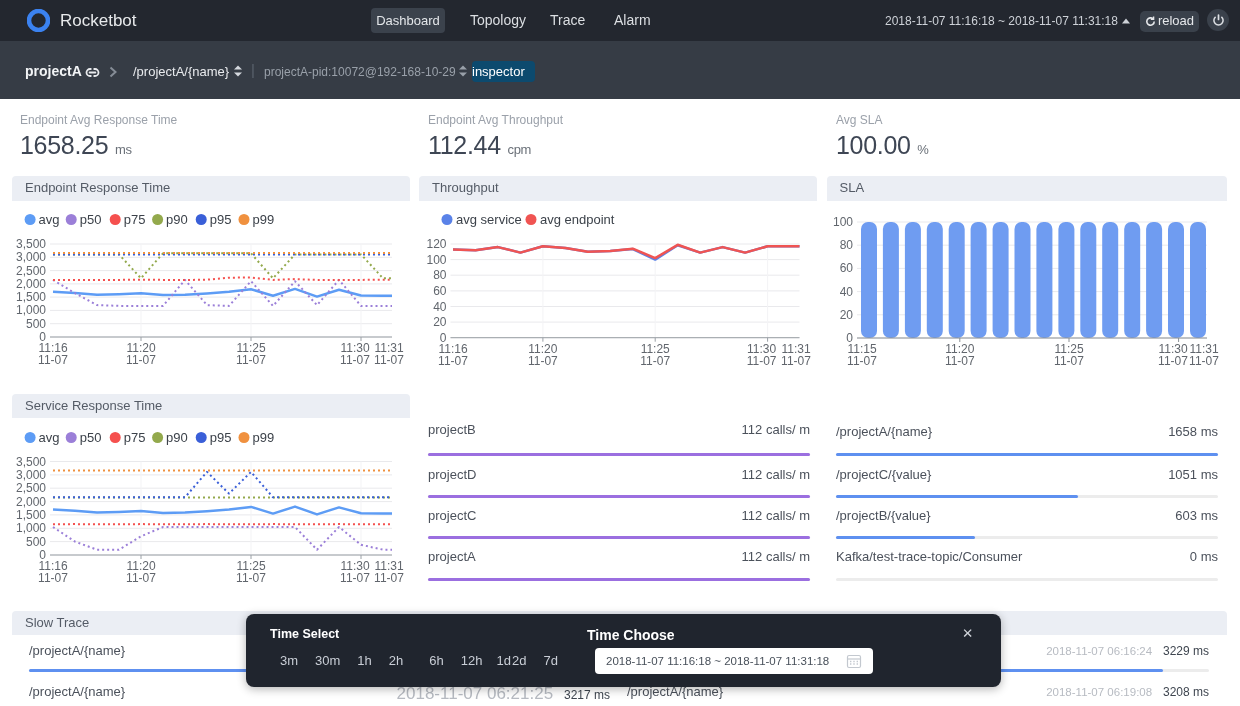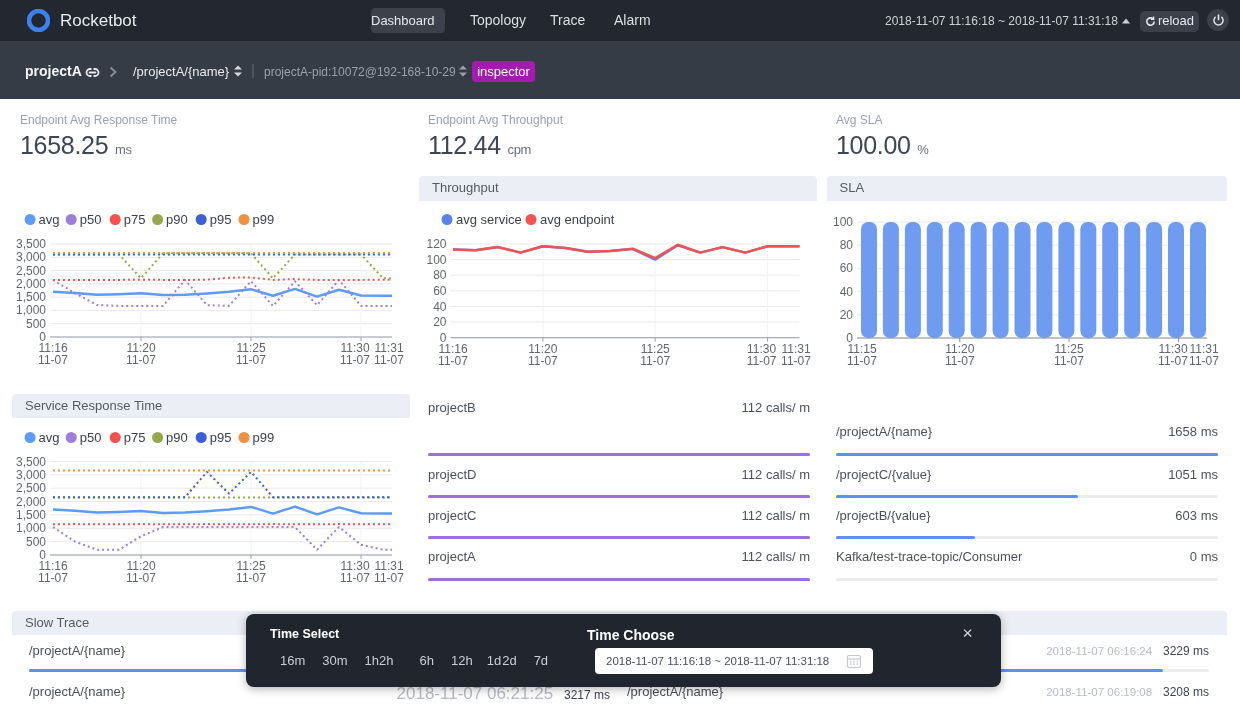--- a/index.html
+++ b/index.html
@@ -11,21 +11,21 @@
 .lname {} .lval {}
 svg text {font-family:"Liberation Sans",sans-serif}
 </style></head><body>
 <div id="page">
 
 <div class="abs" style="left:0;top:0;width:1240px;height:41px;background:#23272f">
  <svg class="abs" style="left:27px;top:9px" width="23" height="23">
         <circle cx="11.5" cy="11.5" r="9.5" fill="none" stroke="#3b82f0" stroke-width="4.6"></circle>
       </svg>
  <div class="abs" style="left:60px;top:11px;font-size:17px;color:#e8eaec">Rocketbot</div>
- <div class="abs" style="left:371px;top:8px;width:74px;height:25px;background:#3b424c;border-radius:4px;line-height:25px;font-size:13px;color:#e4e7ea">Dashboard</div>
+ <div class="abs" style="left:371px;top:8px;width:74px;height:25px;background:#3b424c;border-radius:4px;text-align:center;line-height:25px;font-size:13px;color:#e4e7ea">Dashboard</div>
  <div class="abs" style="left:470px;top:12px;font-size:14px;color:#dcdfe3">Topology</div>
  <div class="abs" style="left:550px;top:12px;font-size:14px;color:#dcdfe3">Trace</div>
  <div class="abs" style="left:614px;top:12px;font-size:14px;color:#dcdfe3">Alarm</div>
  <div class="abs" style="left:885px;top:14px;font-size:12px;color:#ced2d8">2018-11-07 11:16:18 ~ 2018-11-07 11:31:18</div>
  <svg class="abs" style="left:1121px;top:17px" width="10" height="8">
         <path d="M1 6.5 L5 1.5 L9 6.5 Z" fill="#ced2d8"></path>
       </svg>
  <div class="abs" style="left:1140px;top:11px;width:59px;height:21px;background:#3a414b;border-radius:5px;color:#e6e8eb;font-size:13px;line-height:19px;text-align:center">
    <svg style="vertical-align:-1.5px;margin-right:2px" width="11" height="11" viewBox="0 0 11 11">
           <path d="M9.2 5.5 a3.7 3.7 0 1 1 -1.1 -2.6" fill="none" stroke="#e6e8eb" stroke-width="1.6"></path>
@@ -56,30 +56,31 @@
         <path d="M1 5.5 L5 1.5 L9 5.5 Z" fill="#d5d9de"></path>
         <path d="M1 8.5 L5 12.5 L9 8.5 Z" fill="#d5d9de"></path>
       </svg>
  <div class="abs" style="left:251px;top:20px;font-size:15px;color:#5b636d">|</div>
  <div class="abs" style="left:264px;top:23.5px;font-size:12px;color:#99a0a9">projectA-pid:10072@192-168-10-29</div>
  <svg class="abs" style="left:458px;top:23px" width="10" height="14">
         <path d="M1 5.5 L5 1.5 L9 5.5 Z" fill="#99a0a9"></path>
         <path d="M1 8.5 L5 12.5 L9 8.5 Z" fill="#99a0a9"></path>
       </svg>
  <div class="abs" style="left:472px;top:61px;"></div>
- <div class="abs" style="left:472px;top:20px;width:63px;height:21px;background:#a21caf;border-radius:4px;color:#fff;font-size:13px;text-align:center;line-height:21px">inspector</div>
+ <div class="abs" style="left:472px;top:20px;width:63px;height:21px;background:#0c4a6e;border-radius:4px;color:#fff;font-size:13px;line-height:21px">inspector</div>
 </div>
 
 <div class="abs" style="left:20px;top:112.5px;font-size:12px;color:#9ba1aa">Endpoint Avg Response Time</div>
 <div class="abs" style="left:20px;top:131px;font-size:25px;letter-spacing:-0.3px;color:#3e4654">1658.25 <span style="font-size:13px;color:#6a7078">ms</span></div>
 <div class="abs" style="left:428px;top:112.5px;font-size:12px;color:#9ba1aa">Endpoint Avg Throughput</div>
 <div class="abs" style="left:428px;top:131px;font-size:25px;letter-spacing:-0.3px;color:#3e4654">112.44 <span style="font-size:13px;color:#6a7078">cpm</span></div>
 <div class="abs" style="left:836px;top:112.5px;font-size:12px;color:#9ba1aa">Avg SLA</div>
 <div class="abs" style="left:836px;top:131px;font-size:25px;letter-spacing:-0.3px;color:#3e4654">100.00 <span style="font-size:13px;color:#6a7078">%</span></div>
 
+<div class="hdr" style="left:12px;top:176px;width:397.5px">Endpoint Response Time</div>
 <div class="hdr" style="left:419px;top:176px;width:398px">Throughput</div>
 <div class="hdr" style="left:826.5px;top:176px;width:400px">SLA</div>
 <div class="hdr" style="left:12px;top:393.5px;width:397.5px">Service Response Time</div>
 <div class="hdr" style="left:12px;top:610.5px;width:1214.5px">Slow Trace</div>
 
 <svg class="abs" style="left:0;top:0" width="1240" height="706">
 <circle cx="30.1" cy="219.5" r="5.5" fill="#5d9cf5"></circle>
 <text x="38.6" y="224.0" font-size="13" fill="#3c424a">avg</text>
 <circle cx="71.2" cy="219.5" r="5.5" fill="#9b7fd8"></circle>
 <text x="79.7" y="224.0" font-size="13" fill="#3c424a">p50</text>
@@ -255,21 +256,21 @@
 <text x="389.0" y="570" text-anchor="middle" font-size="12" fill="#61666d">11:31</text>
 <text x="389.0" y="582" text-anchor="middle" font-size="12" fill="#61666d">11-07</text>
 <polyline points="53.0,509.6 75.0,510.7 97.0,512.5 119.0,512.0 141.0,511.1 163.0,512.9 185.0,512.5 207.0,511.2 229.0,509.6 251.0,506.9 273.0,513.6 295.0,506.6 317.0,514.4 339.0,507.4 361.0,513.3 383.0,513.5 392.0,513.5" fill="none" stroke="#5d9cf5" stroke-width="2.5" stroke-linejoin="round"></polyline>
 <polyline points="53.0,527.0 75.0,541.6 97.0,549.7 119.0,549.7 141.0,536.3 163.0,527.0 185.0,527.0 207.0,527.0 229.0,527.0 251.0,527.0 273.0,527.0 295.0,527.0 317.0,549.7 339.0,527.0 361.0,544.8 383.0,549.7 392.0,549.7" fill="none" stroke="#9b7fd8" stroke-width="2" stroke-dasharray="2 3" stroke-linejoin="round"></polyline>
 <polyline points="53.0,524.3 75.0,524.1 97.0,524.3 119.0,524.3 141.0,524.1 163.0,524.3 185.0,524.3 207.0,524.1 229.0,524.3 251.0,524.3 273.0,524.1 295.0,524.3 317.0,524.3 339.0,524.1 361.0,524.3 383.0,524.3 392.0,524.3" fill="none" stroke="#f5504e" stroke-width="2" stroke-dasharray="2 3" stroke-linejoin="round"></polyline>
 <polyline points="53.0,497.6 75.0,497.6 97.0,497.6 119.0,497.6 141.0,497.6 163.0,497.6 185.0,497.6 207.0,497.6 229.0,497.6 251.0,497.6 273.0,497.6 295.0,497.6 317.0,497.6 339.0,497.6 361.0,497.6 383.0,497.6 392.0,497.6" fill="none" stroke="#93a94c" stroke-width="2" stroke-dasharray="2 3" stroke-linejoin="round"></polyline>
 <polyline points="53.0,497.3 75.0,497.3 97.0,497.3 119.0,497.3 141.0,497.3 163.0,497.3 185.0,497.3 207.0,471.9 229.0,493.6 251.0,471.9 273.0,497.3 295.0,497.3 317.0,497.3 339.0,497.3 361.0,497.3 383.0,497.3 392.0,497.3" fill="none" stroke="#3a5fd8" stroke-width="2" stroke-dasharray="2 3" stroke-linejoin="round"></polyline>
 <polyline points="53.0,470.6 75.0,470.6 97.0,470.6 119.0,470.6 141.0,470.6 163.0,470.6 185.0,470.6 207.0,470.6 229.0,470.6 251.0,470.6 273.0,470.6 295.0,470.6 317.0,470.6 339.0,470.6 361.0,470.6 383.0,470.6 392.0,470.6" fill="none" stroke="#f0913f" stroke-width="2" stroke-dasharray="2 3" stroke-linejoin="round"></polyline>
 </svg>
 
-<div class="lrow" style="left:428px;top:400px;width:382px">
+<div class="lrow" style="left:428px;top:422px;width:382px">
       <span class="lname">projectB</span>
       <span class="lval">112 calls/ m</span>
     </div>
 <div style="position:absolute;left:428px;top:453px;width:382px;height:3px;border-radius:2px;background:#ececec"></div>
 <div style="position:absolute;left:428px;top:453px;width:382px;height:3px;border-radius:2px;background:#9b6fe0"></div>
 <div class="lrow" style="left:428px;top:466.6px;width:382px">
       <span class="lname">projectD</span>
       <span class="lval">112 calls/ m</span>
     </div>
 <div style="position:absolute;left:428px;top:494.5px;width:382px;height:3px;border-radius:2px;background:#ececec"></div>
@@ -328,21 +329,21 @@
       <span><span style="font-size:17px;color:#b7bbc2">2018-11-07 06:21:25</span>&nbsp;&nbsp;&nbsp;<span style="font-size:12px;color:#3f4650">3217 ms</span></span>
     </div>
 <div class="lrow" style="left:627px;top:684px;width:582px">
       <span>/projectA/{name}</span>
       <span><span style="font-size:11.5px;color:#b7bbc2">2018-11-07 06:19:08</span>&nbsp;&nbsp;&nbsp;<span style="font-size:12px;color:#3f4650">3208 ms</span></span>
     </div>
 
 <div class="abs" style="left:246px;top:614px;width:755px;height:73px;background:#20252e;border-radius:8px;box-shadow:0 2px 10px rgba(0,0,0,.3)">
  <div class="abs" style="left:24px;top:13px;font-size:12.5px;font-weight:bold;color:#fff">Time Select</div>
  <div class="abs" style="left:34px;top:39px;font-size:13px;color:#c9ced6;letter-spacing:0">
-  <span style="margin-right:17px">16m</span><span style="margin-right:17px">30m</span><span style="">1h</span><span style="margin-right:26px">2h</span><span style="margin-right:17px">6h</span><span style="margin-right:14px">12h</span><span style="margin-right:1px">1d</span><span style="margin-right:17px">2d</span><span>7d</span>
+  <span style="margin-right:17px">3m</span><span style="margin-right:17px">30m</span><span style="margin-right:17px">1h</span><span style="margin-right:26px">2h</span><span style="margin-right:17px">6h</span><span style="margin-right:14px">12h</span><span style="margin-right:1px">1d</span><span style="margin-right:17px">2d</span><span>7d</span>
  </div>
  <div class="abs" style="left:341px;top:13px;font-size:14px;font-weight:bold;color:#fff">Time Choose</div>
  <div class="abs" style="left:349px;top:33.5px;width:278px;height:26px;background:#fff;border-radius:4px">
    <div class="abs" style="left:11px;top:7px;font-size:11.5px;color:#48505a">2018-11-07 11:16:18 ~ 2018-11-07 11:31:18</div>
    <svg class="abs" style="left:251px;top:5px" width="16" height="16" viewBox="0 0 16 16">
           <g fill="none" stroke="#c3c8cf" stroke-width="1.2">
             <rect x="1.5" y="2.5" width="13" height="12" rx="1.5"></rect>
             <path d="M1.5 6 H14.5"></path>
             <path d="M4 8.5 H5.4 M7.3 8.5 H8.7 M10.6 8.5 H12 M4 11 H5.4 M7.3 11 H8.7 M10.6 11 H12" stroke-width="1.3"></path>
           </g>

